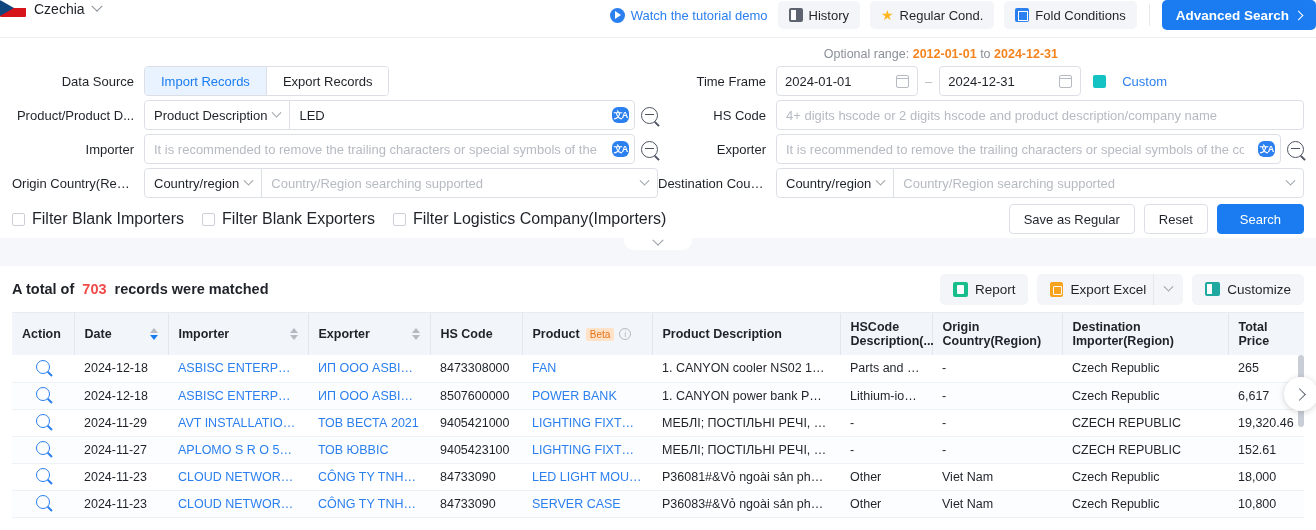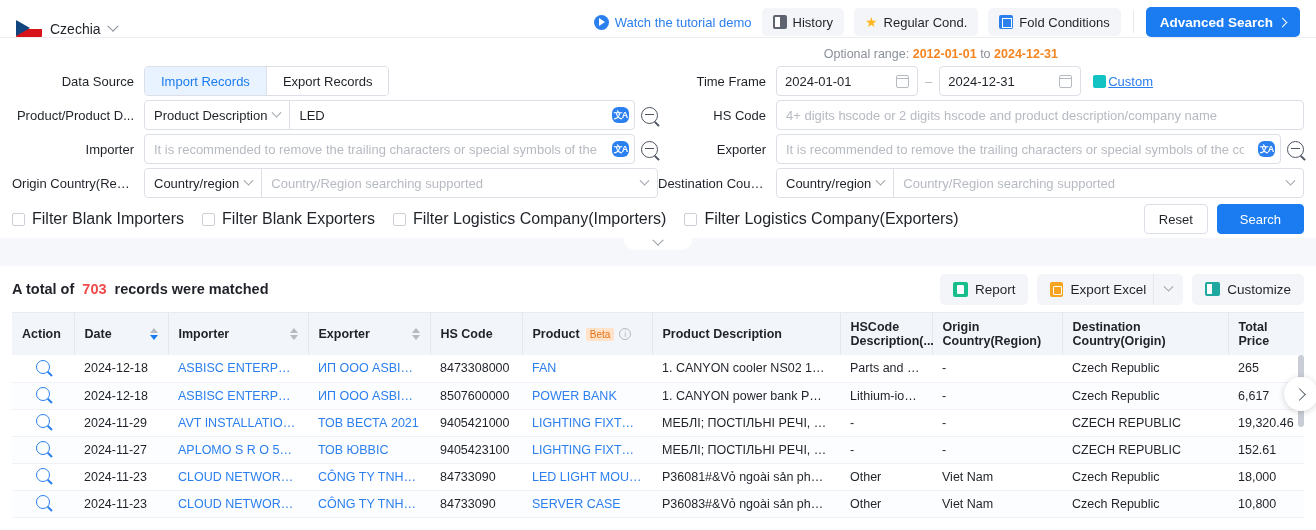--- a/index.html
+++ b/index.html
@@ -6,21 +6,21 @@
   html, body { margin:0; padding:0; }
   body {
     width:1316px; height:530px; overflow:hidden;
     background:#ffffff;
     font-family:"Liberation Sans", sans-serif;
     font-size:13px; color:#1f2329;
     -webkit-font-smoothing:antialiased;
   }
 
   
-  .topbar { height:38px; display:flex; align-items:flex-end; padding:0 16px;
+  .topbar { height:38px; display:flex; align-items:flex-start; padding:0 0;
             border-bottom:1px solid #eceef1; background:#fff; }
   .country { display:flex; align-items:center; gap:8px; cursor:pointer; }
   .flag { width:26px; height:17px; position:relative; overflow:hidden; border-radius:1px;
           background:linear-gradient(to bottom,#fff 0 50%,#d7141a 50% 100%); }
   .flag:before { content:""; position:absolute; left:0; top:0; width:0; height:0;
           border-top:8.5px solid transparent; border-bottom:8.5px solid transparent;
           border-left:14px solid #11457e; }
   .country-name { font-size:14px; color:#1f2329; }
   .chev { display:inline-block; width:8px; height:8px; border-right:1.4px solid #8a9099;
           border-bottom:1.4px solid #8a9099; transform:rotate(45deg) translate(-2px,-2px); }
@@ -69,21 +69,21 @@
           position:relative; flex:0 0 auto; cursor:pointer; }
   .magn:before { content:""; position:absolute; left:3px; top:6.3px; width:9px; height:1.6px; background:#4d5360; }
   .magn:after { content:""; position:absolute; right:-3px; bottom:-2px; width:6px; height:1.8px;
           background:#4d5360; transform:rotate(45deg); }
   .dt { display:flex; align-items:center; height:30px; width:142px; border:1px solid #dcdfe6;
         border-radius:4px; padding:0 8px; background:#fff; }
   .dt span { font-size:13px; }
   .cal { margin-left:auto; width:13px; height:13px; border:1.3px solid #b6bac1; border-radius:2px; position:relative; }
   .cal:before{content:"";position:absolute;left:0;top:2.3px;right:0;height:1.3px;background:#b6bac1;}
   .dash { margin:0 7px; color:#b6bac1; }
-  .custom { display:flex; align-items:center; gap:2px; margin-left:12px; color:#2b7fee; font-size:13px; cursor:pointer;text-decoration:underline; }
+  .custom { display:flex; align-items:center; gap:16px; margin-left:12px; color:#2b7fee; font-size:13px; cursor:pointer; }
   .custom .ic { width:13px;height:13px;background:#13c2c2;border-radius:2px; }
   .sel-chev { width:7px;height:7px;border-right:1.3px solid #9aa0a8;border-bottom:1.3px solid #9aa0a8;
          transform:rotate(45deg) translate(-2px,-2px); display:inline-block; }
   .ctl .tailchev { margin-left:auto; margin-right:9px; }
 
   
   .tabs { display:flex; border:1px solid #dcdfe6; border-radius:4px; overflow:hidden; height:30px; }
   .tab { display:flex; align-items:center; padding:0 16px; font-size:13px; cursor:pointer;
          background:#fff; color:#1f2329; border-right:1px solid #dcdfe6; }
   .tab:last-child { border-right:none; }
@@ -303,25 +303,22 @@
       <span>Filter Blank Importers</span>
     </div>
     <div class="cb">
       <span class="box"></span>
       <span>Filter Blank Exporters</span>
     </div>
     <div class="cb">
       <span class="box"></span>
       <span>Filter Logistics Company(Importers)</span>
     </div>
-    <div class="cb">
-      <span class="box"></span>
-      <span>Filter Logistics Company(Exporters)</span>
-    </div>
     <div class="actions">
+      <button class="btn">Save as Regular</button>
       <button class="btn">Reset</button>
       <button class="btn primary">Search</button>
     </div>
   </div>
 </div>
 
 <div class="collapsewrap">
   <div class="collapse">
     <span class="c"></span>
   </div>
@@ -414,21 +411,21 @@
           <th>
             <span>Product Description</span>
           </th>
           <th class="two-line">
             <span>HSCode Description(...</span>
           </th>
           <th>
             <span>Origin Country(Region)</span>
           </th>
           <th>
-            <span>Destination Country(Origin)</span>
+            <span>Destination Importer(Region)</span>
           </th>
           <th>
             <span>Total Price</span>
           </th>
         </tr>
       </thead>
       <tbody>
           <tr class="r">
             <td style="text-align: center;"><span class="srch"></span></td>
             <td title="2024-12-18">2024-12-18</td>

